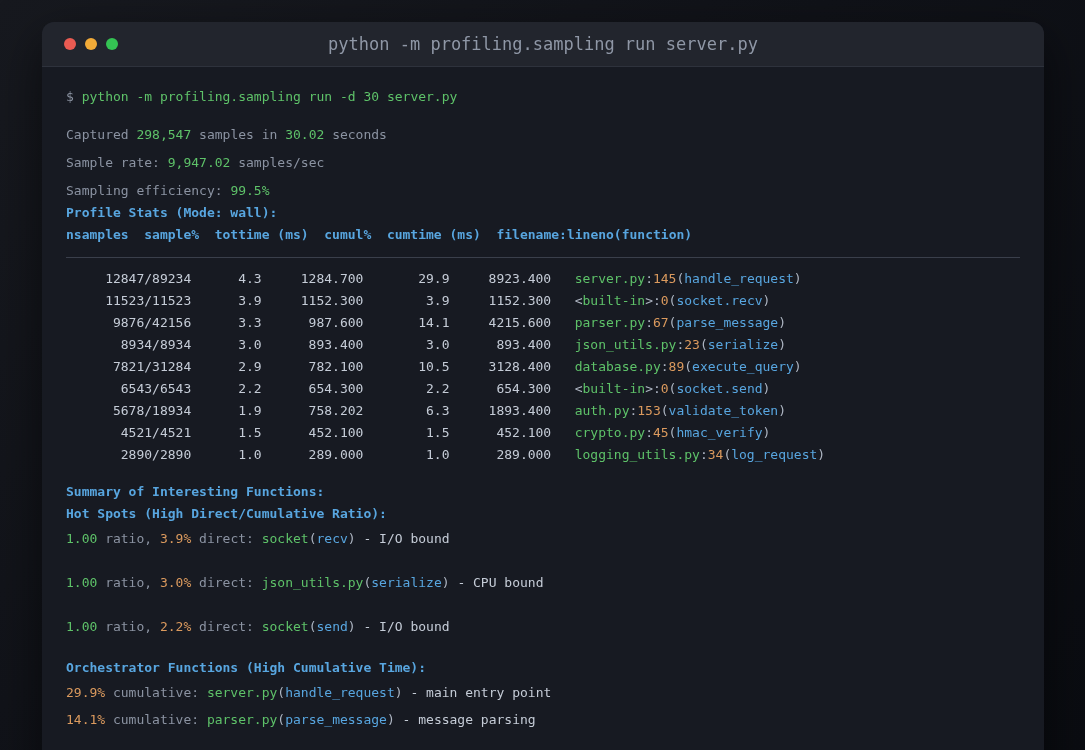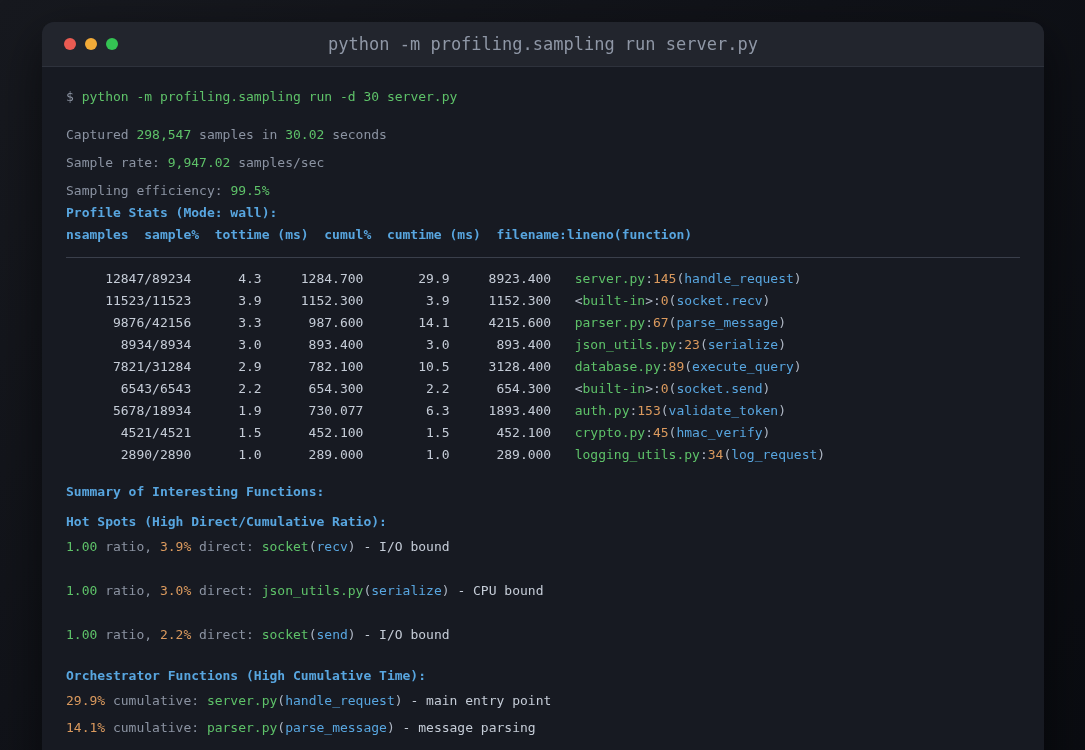--- a/index.html
+++ b/index.html
@@ -32,21 +32,21 @@
   .g{color:var(--text-gray,#8b93a2);}
   .w{color:var(--text-bright,#c5ccd7);}
   .gr{color:var(--accent-green,#5ec269);}
   .b{color:var(--accent-blue,#58a6e0);}
   .o{color:var(--accent-orange,#db9a5e);}
   .p{color:var(--punct,#aeb6c3);}
   .bold{font-weight:normal;}
   .hd{color:var(--accent-blue,#58a6e0);font-weight:bold;}
   
   .mt16{margin-top:16px}.mt6{margin-top:6px}.mt20{}
-  .mt25{margin-top:15px}.mt12{margin-top:8px}.mt19{margin-top:19px}
+  .mt25{margin-top:15px}.mt12{margin-top:0}.mt19{margin-top:19px}
   .divider{border-top:1px solid var(--divider,#3a3f4b);height:0;margin:11px 0 10px 0;}
   
   .trow{white-space:pre;line-height:22px;}
   .c{display:inline-block;text-align:right;white-space:pre;color:var(--text-bright,#c5ccd7);}
   .c1{width:16ch}.c2{width:9ch}.c3{width:13ch}.c4{width:11ch}.c5{width:13ch}
   .gap{display:inline-block;width:3ch}
   .hs-item{margin-top:22px}
   .hs-list .hs-item:first-child{margin-top:3px}
   .orch-list .orch-item{margin-top:5px}
   .orch-list .orch-item:first-child{margin-top:3px}
@@ -79,21 +79,21 @@
 
     <div class="divider"></div>
 
     <div id="profile-rows">
         <div class="trow"><span class="c c1">12847/89234</span><span class="c c2">4.3</span><span class="c c3">1284.700</span><span class="c c4">29.9</span><span class="c c5">8923.400</span><span class="gap"></span><span class="gr">server.py</span><span class="p">:</span><span class="o">145</span><span class="p">(</span><span class="b">handle_request</span><span class="p">)</span></div>
         <div class="trow"><span class="c c1">11523/11523</span><span class="c c2">3.9</span><span class="c c3">1152.300</span><span class="c c4">3.9</span><span class="c c5">1152.300</span><span class="gap"></span><span class="p">&lt;</span><span class="gr">built-in</span><span class="p">&gt;</span><span class="p">:</span><span class="o">0</span><span class="p">(</span><span class="b">socket.recv</span><span class="p">)</span></div>
         <div class="trow"><span class="c c1">9876/42156</span><span class="c c2">3.3</span><span class="c c3">987.600</span><span class="c c4">14.1</span><span class="c c5">4215.600</span><span class="gap"></span><span class="gr">parser.py</span><span class="p">:</span><span class="o">67</span><span class="p">(</span><span class="b">parse_message</span><span class="p">)</span></div>
         <div class="trow"><span class="c c1">8934/8934</span><span class="c c2">3.0</span><span class="c c3">893.400</span><span class="c c4">3.0</span><span class="c c5">893.400</span><span class="gap"></span><span class="gr">json_utils.py</span><span class="p">:</span><span class="o">23</span><span class="p">(</span><span class="b">serialize</span><span class="p">)</span></div>
         <div class="trow"><span class="c c1">7821/31284</span><span class="c c2">2.9</span><span class="c c3">782.100</span><span class="c c4">10.5</span><span class="c c5">3128.400</span><span class="gap"></span><span class="gr">database.py</span><span class="p">:</span><span class="o">89</span><span class="p">(</span><span class="b">execute_query</span><span class="p">)</span></div>
         <div class="trow"><span class="c c1">6543/6543</span><span class="c c2">2.2</span><span class="c c3">654.300</span><span class="c c4">2.2</span><span class="c c5">654.300</span><span class="gap"></span><span class="p">&lt;</span><span class="gr">built-in</span><span class="p">&gt;</span><span class="p">:</span><span class="o">0</span><span class="p">(</span><span class="b">socket.send</span><span class="p">)</span></div>
-        <div class="trow"><span class="c c1">5678/18934</span><span class="c c2">1.9</span><span class="c c3">730.077</span><span class="c c4">6.3</span><span class="c c5">1893.400</span><span class="gap"></span><span class="gr">auth.py</span><span class="p">:</span><span class="o">153</span><span class="p">(</span><span class="b">validate_token</span><span class="p">)</span></div>
+        <div class="trow"><span class="c c1">5678/18934</span><span class="c c2">1.9</span><span class="c c3">758.202</span><span class="c c4">6.3</span><span class="c c5">1893.400</span><span class="gap"></span><span class="gr">auth.py</span><span class="p">:</span><span class="o">153</span><span class="p">(</span><span class="b">validate_token</span><span class="p">)</span></div>
         <div class="trow"><span class="c c1">4521/4521</span><span class="c c2">1.5</span><span class="c c3">452.100</span><span class="c c4">1.5</span><span class="c c5">452.100</span><span class="gap"></span><span class="gr">crypto.py</span><span class="p">:</span><span class="o">45</span><span class="p">(</span><span class="b">hmac_verify</span><span class="p">)</span></div>
         <div class="trow"><span class="c c1">2890/2890</span><span class="c c2">1.0</span><span class="c c3">289.000</span><span class="c c4">1.0</span><span class="c c5">289.000</span><span class="gap"></span><span class="gr">logging_utils.py</span><span class="p">:</span><span class="o">34</span><span class="p">(</span><span class="b">log_request</span><span class="p">)</span></div>
       </div>
 
     <div class="ln hd mt25">Summary of Interesting Functions:</div>
 
     <div class="ln hd mt12">Hot Spots (High Direct/Cumulative Ratio):</div>
     <div class="hs-list" id="hs-list">
         <div class="ln hs-item"><span class="gr bold">1.00</span><span class="g"> ratio, </span><span class="o bold">3.9%</span><span class="g"> direct: </span><span class="gr">socket</span><span class="p">(</span><span class="b">recv</span><span class="p">)</span><span class="w"> - I/O bound</span></div>
         <div class="ln hs-item"><span class="gr bold">1.00</span><span class="g"> ratio, </span><span class="o bold">3.0%</span><span class="g"> direct: </span><span class="gr">json_utils.py</span><span class="p">(</span><span class="b">serialize</span><span class="p">)</span><span class="w"> - CPU bound</span></div>

